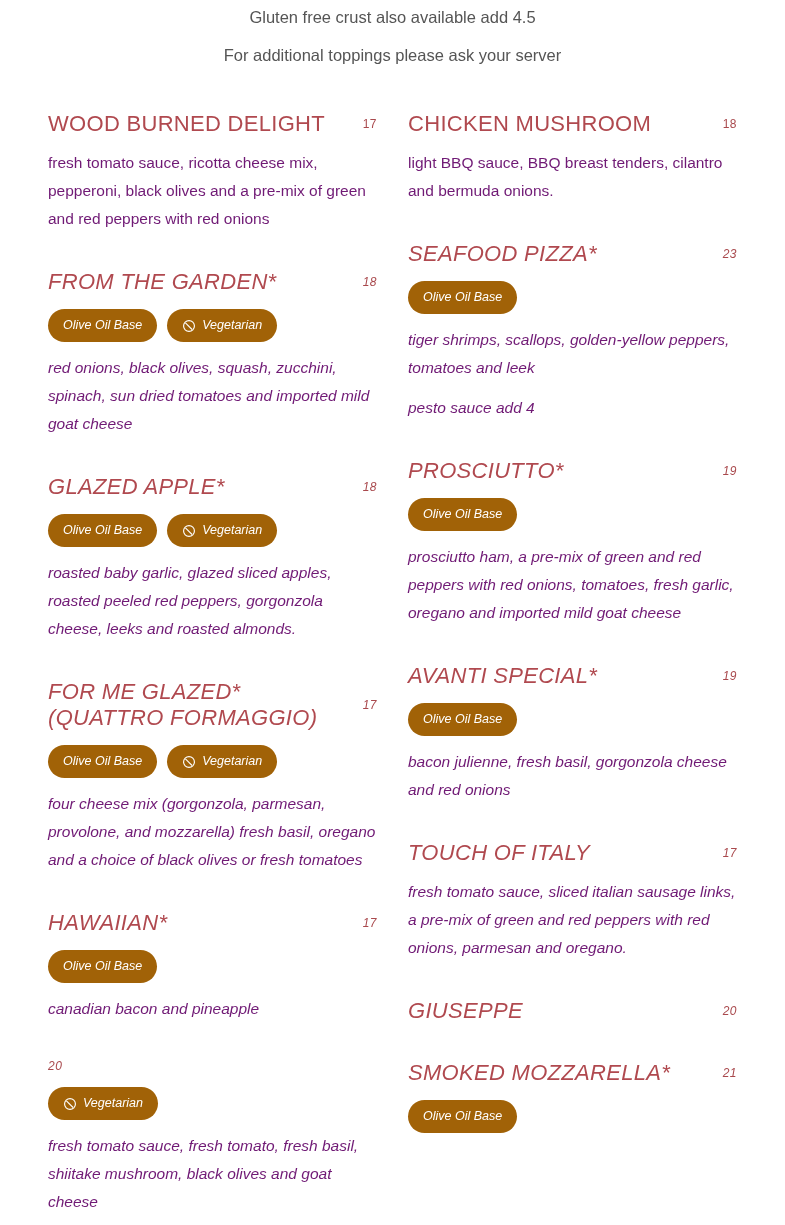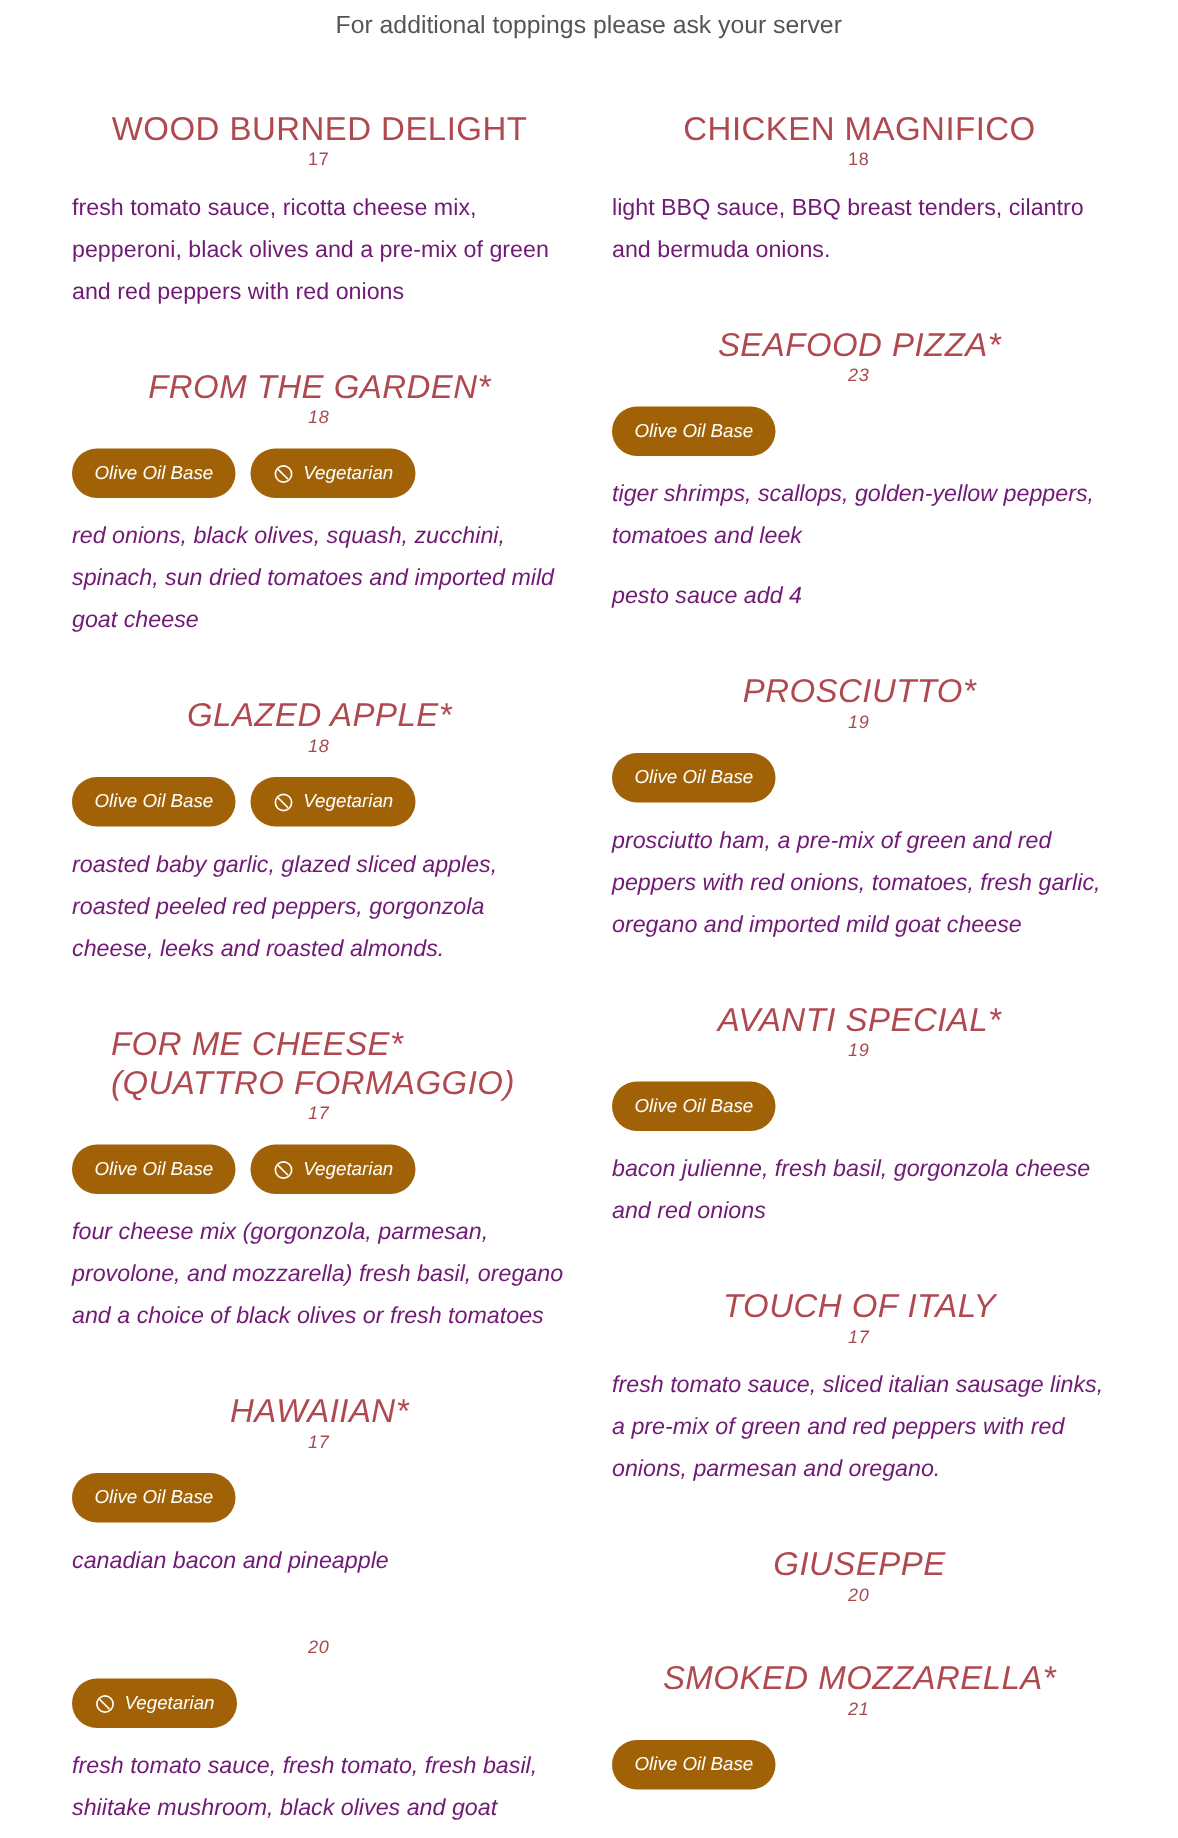--- a/index.html
+++ b/index.html
@@ -18,21 +18,21 @@
   }
   .menu {
     display:flex;
     padding:0 47px 0 48px;
     margin-top:44px;
     justify-content:space-between;
   }
   .menu-column { width:330px; }
   .menu-item + .menu-item { margin-top:36px;font-style:italic; }
   .item-header {
-    display:flex; justify-content:space-between; align-items:center;flex-direction:column;
+    display:flex; justify-content:space-between; align-items:center;
   }
   .item-title {
     margin:0;
     max-width:278px;
     color:#b0494f;
     font-size:22px; font-weight:400;
     line-height:26px;
     letter-spacing:0.3px;
   }
   .item-price {
@@ -58,20 +58,21 @@
     margin:12px 0 0 0;
     color:#701a75;
     font-size:15.5px;
     line-height:28px;
   }
 </style>
 </head>
 <body>
 
 <div class="notes">
+  <p class="note">Gluten free crust also available add 4.5</p>
   <p class="note">For additional toppings please ask your server</p>
 </div>
 
 <div class="menu">
   <div class="menu-column">
   <div class="menu-item">
     <div class="item-header">
       <h3 class="item-title">WOOD BURNED DELIGHT</h3>
       <span class="item-price">17</span>
     </div>
@@ -120,21 +121,21 @@
             <span>Vegetarian</span>
           </span>
         </div>
     <div class="descs">
           <p class="desc">roasted baby garlic, glazed sliced apples, roasted peeled red peppers, gorgonzola cheese, leeks and roasted almonds.</p>
         </div>
   </div>
 
   <div class="menu-item">
     <div class="item-header">
-      <h3 class="item-title">FOR ME CHEESE* (QUATTRO FORMAGGIO)</h3>
+      <h3 class="item-title">FOR ME GLAZED* (QUATTRO FORMAGGIO)</h3>
       <span class="item-price">17</span>
     </div>
     <div class="badges">
           <span class="badge">
             <span>Olive Oil Base</span>
           </span>
           <span class="badge">
             <svg viewBox="0 0 16 16">
               <circle cx="8" cy="8" r="6.2" fill="none" stroke="#fff" stroke-width="1.3"></circle>
               <line x1="3.9" y1="4.5" x2="11.5" y2="12" stroke="#fff" stroke-width="1.3"></line>
@@ -177,21 +178,21 @@
         </div>
     <div class="descs">
           <p class="desc">fresh tomato sauce, fresh tomato, fresh basil, shiitake mushroom, black olives and goat cheese</p>
         </div>
   </div>
 
 </div>
   <div class="menu-column">
   <div class="menu-item">
     <div class="item-header">
-      <h3 class="item-title">CHICKEN MAGNIFICO</h3>
+      <h3 class="item-title">CHICKEN MUSHROOM</h3>
       <span class="item-price">18</span>
     </div>
 
     <div class="descs">
           <p class="desc">light BBQ sauce, BBQ breast tenders, cilantro and bermuda onions.</p>
         </div>
   </div>
 
   <div class="menu-item">
     <div class="item-header">

